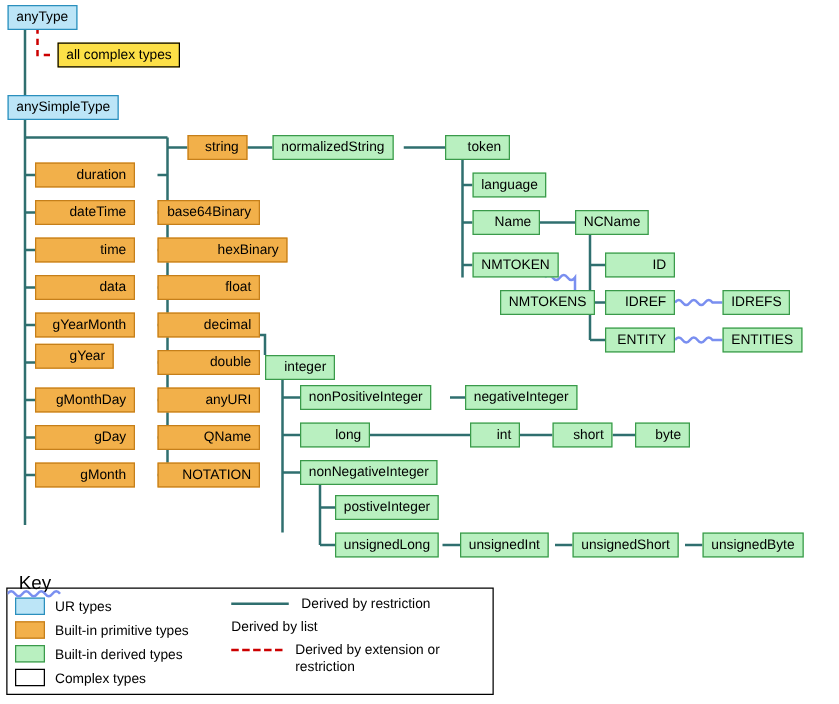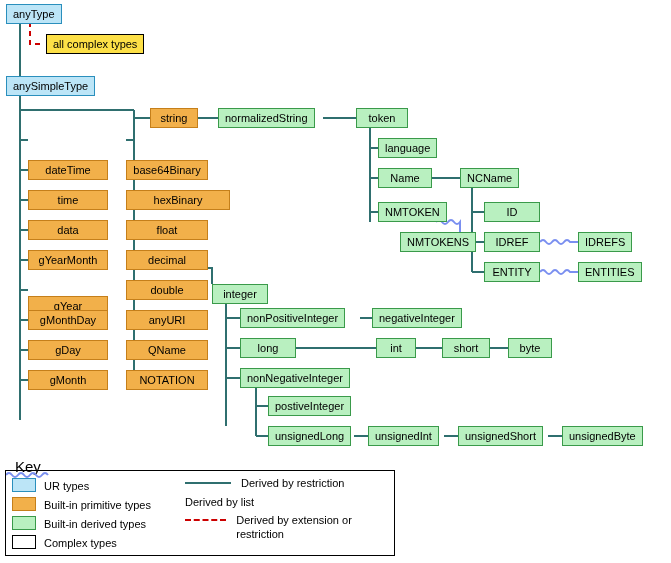--- a/index.html
+++ b/index.html
@@ -1,17 +1,17 @@
 <!DOCTYPE html>
 <html><head>
 <meta charset="utf-8">
 <style>
 body{margin:0;font-family:Verdana,Arial,sans-serif;font-size:11px;background:#fff;color:#000}
 .canvas{position:relative;width:671px;height:563px}
-.node{position:absolute;border:1px solid #000;padding:3px 6px;white-space:nowrap;text-align:center;box-sizing:border-box}
+.node{position:absolute;border:1px solid #000;padding:3px 6px;white-space:nowrap;text-align:right;box-sizing:border-box}
 .ur{background:#bce5f7;border-color:#2a8fbd}
 .prim{background:#f2b04a;border-color:#c57f1a}
 .deriv{background:#b9f0c0;border-color:#3a9a4a}
 .complex{background:#fde047;border-color:#000}
 svg{position:absolute;top:0;left:0}
 .key{position:absolute;left:5px;top:470px;border:1px solid #000;width:390px;height:86px;padding:2px 6px 4px 6px;box-sizing:border-box}
 .key-title{position:absolute;left:12px;top:458px;background:#fff;padding:0 3px;font-size:15px}
 .krow{height:19px;display:flex;align-items:flex-end}
 .ksw{width:22px;height:12px;border:1px solid #000;margin-right:8px}
 .kcol{display:inline-block;vertical-align:top}
@@ -67,25 +67,26 @@
     <path d="M436 222 q3 -4 6 0 q3 4 6 0 q3 -4 6 0 q3 4 6 0 V234"></path>
     <path d="M540 242 q3 -4 6 0 q3 4 6 0 q3 -4 6 0 q3 4 6 0 q3 -4 6 0 H578"></path>
     <path d="M540 272 q3 -4 6 0 q3 4 6 0 q3 -4 6 0 q3 4 6 0 q3 -4 6 0 H578"></path>
   </g>
 </svg>
 
 <div class="node ur" style="left:6px;top:4px">anyType</div>
 <div class="node complex" style="left:46px;top:34px">all complex types</div>
 <div class="node ur" style="left:6px;top:76px">anySimpleType</div>
 
+<div class="node prim" style="left:28px;top:130px;width:80px">duration</div>
 <div class="node prim" style="left:28px;top:160px;width:80px">dateTime</div>
 <div class="node prim" style="left:28px;top:190px;width:80px">time</div>
 <div class="node prim" style="left:28px;top:220px;width:80px">data</div>
 <div class="node prim" style="left:28px;top:250px;width:80px">gYearMonth</div>
-<div class="node prim" style="left:28px;top:296px;width:80px">gYear</div>
+<div class="node prim" style="left:28px;top:275px;width:63px">gYear</div>
 <div class="node prim" style="left:28px;top:310px;width:80px">gMonthDay</div>
 <div class="node prim" style="left:28px;top:340px;width:80px">gDay</div>
 <div class="node prim" style="left:28px;top:370px;width:80px">gMonth</div>
 
 <div class="node prim" style="left:150px;top:108px;width:48px">string</div>
 <div class="node prim" style="left:126px;top:160px;width:82px">base64Binary</div>
 <div class="node prim" style="left:126px;top:190px;width:104px">hexBinary</div>
 <div class="node prim" style="left:126px;top:220px;width:82px">float</div>
 <div class="node prim" style="left:126px;top:250px;width:82px">decimal</div>
 <div class="node prim" style="left:126px;top:280px;width:82px">double</div>

